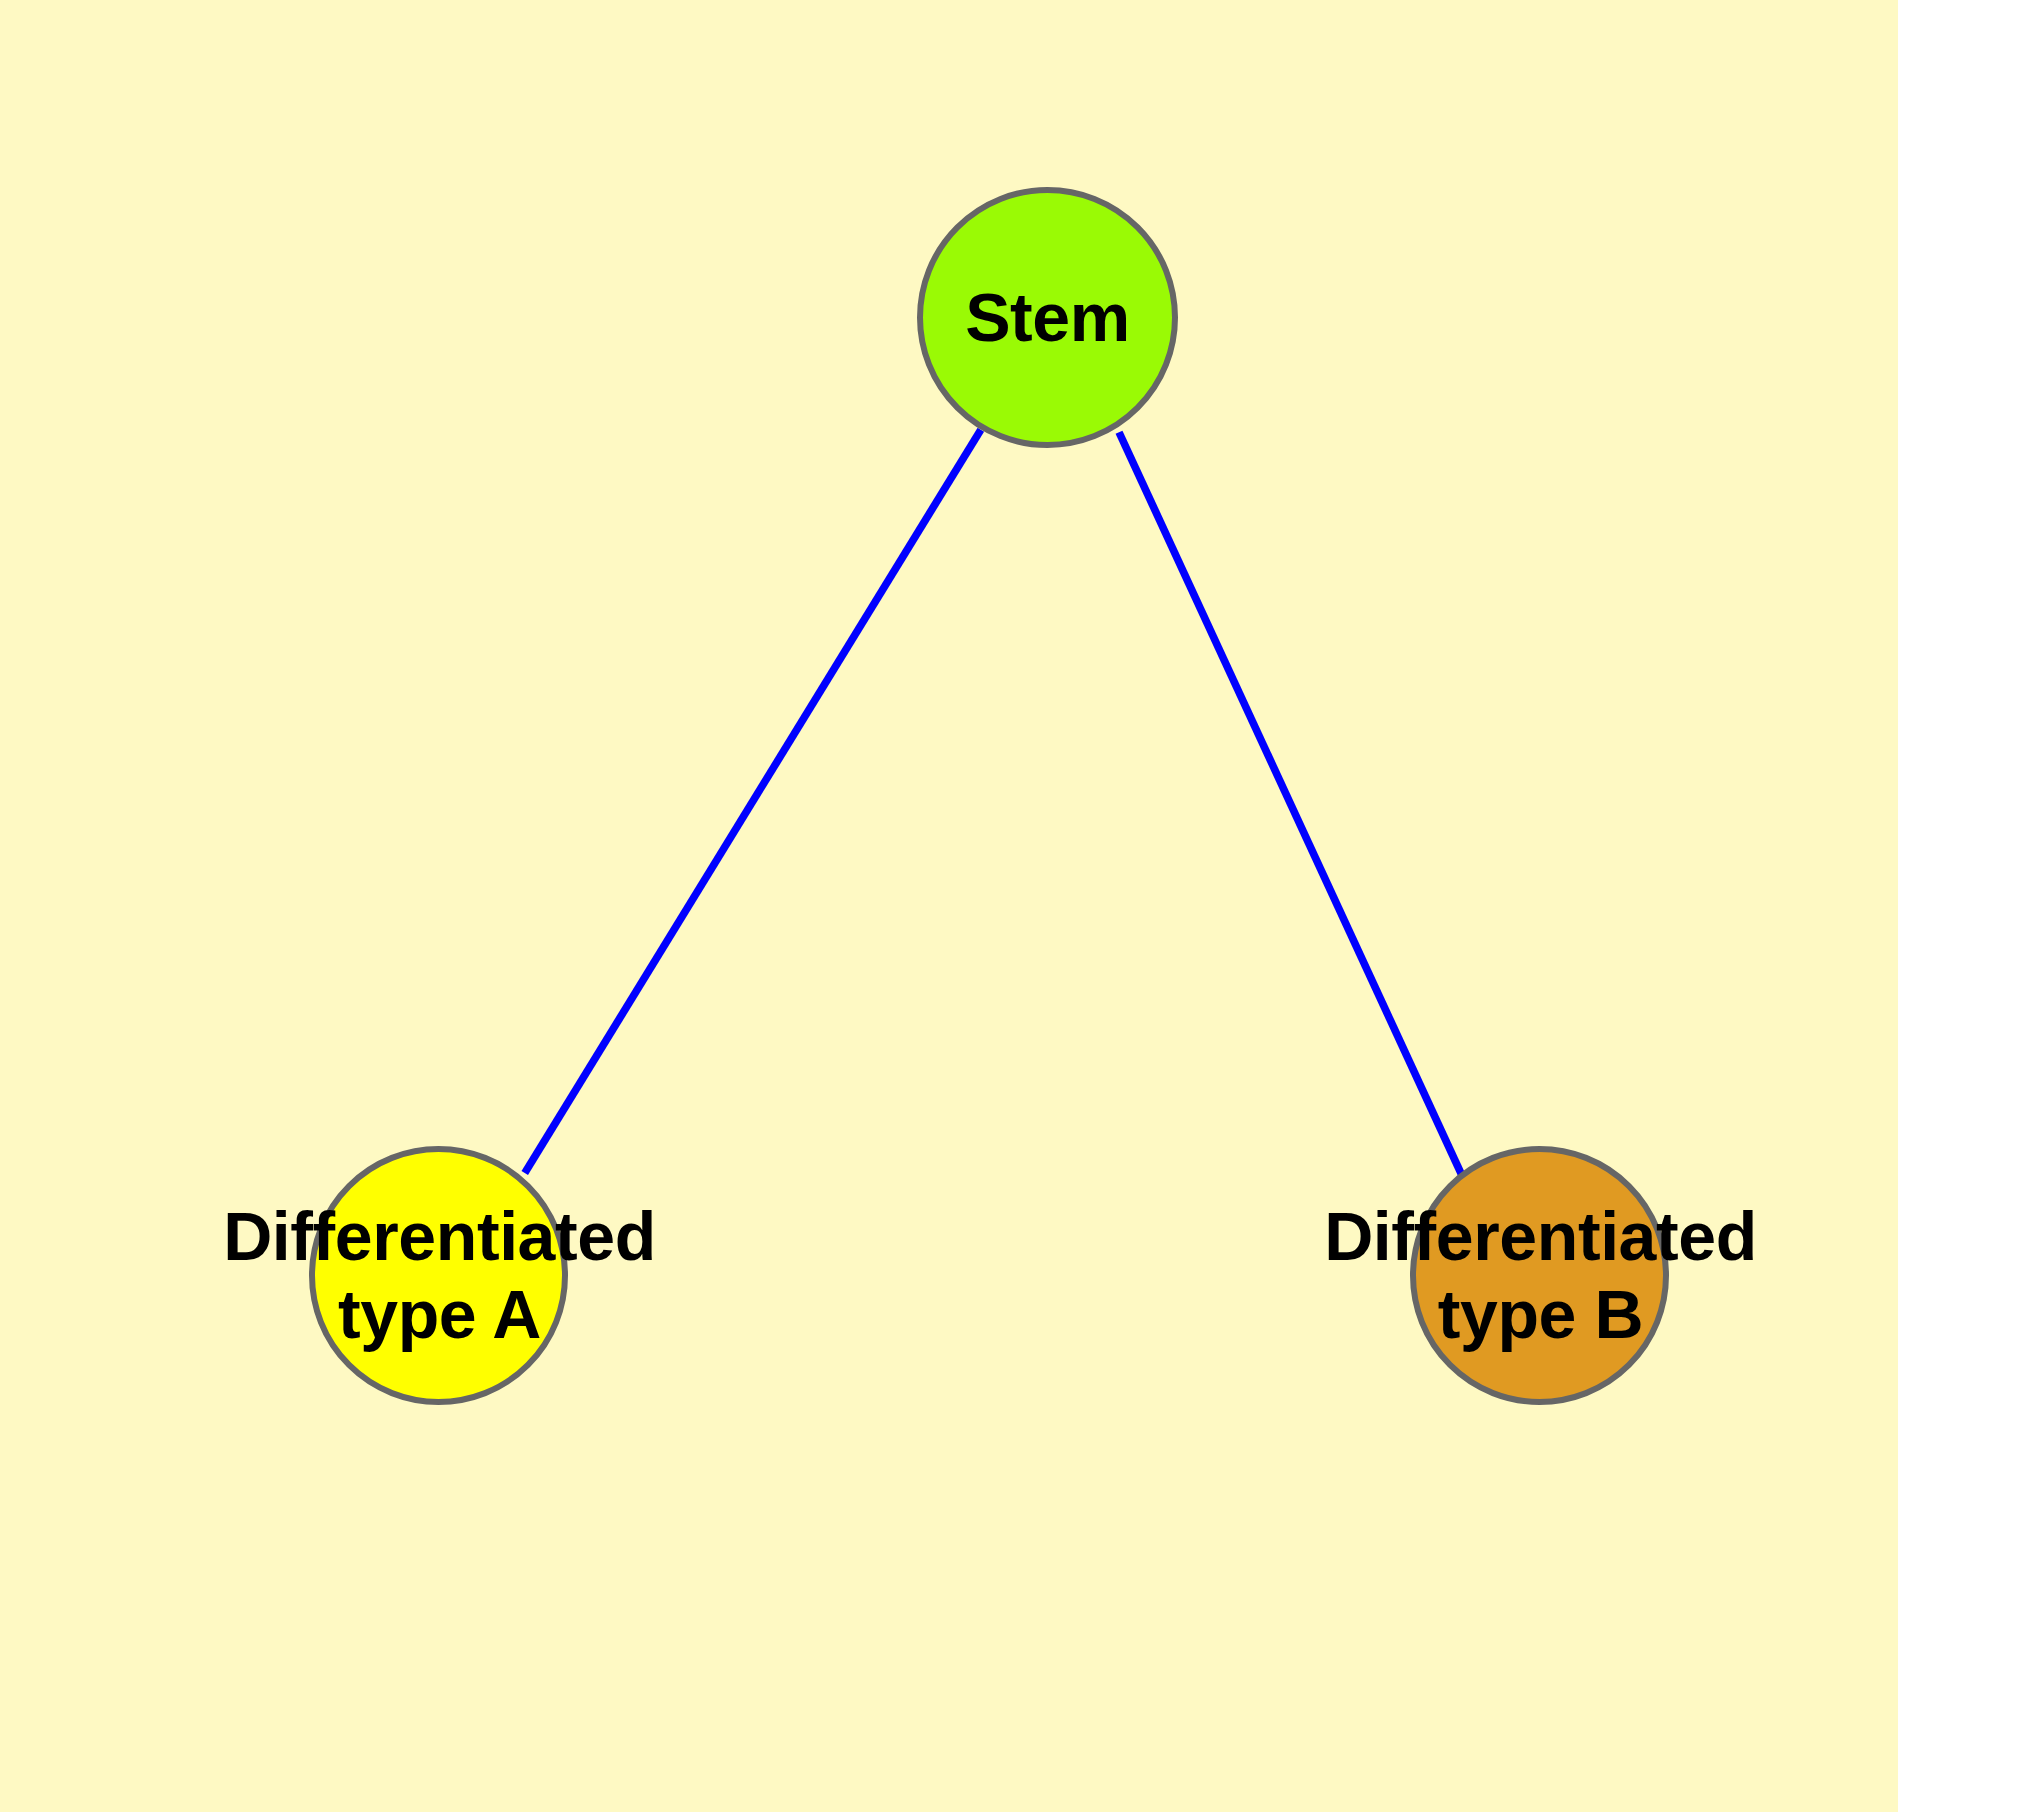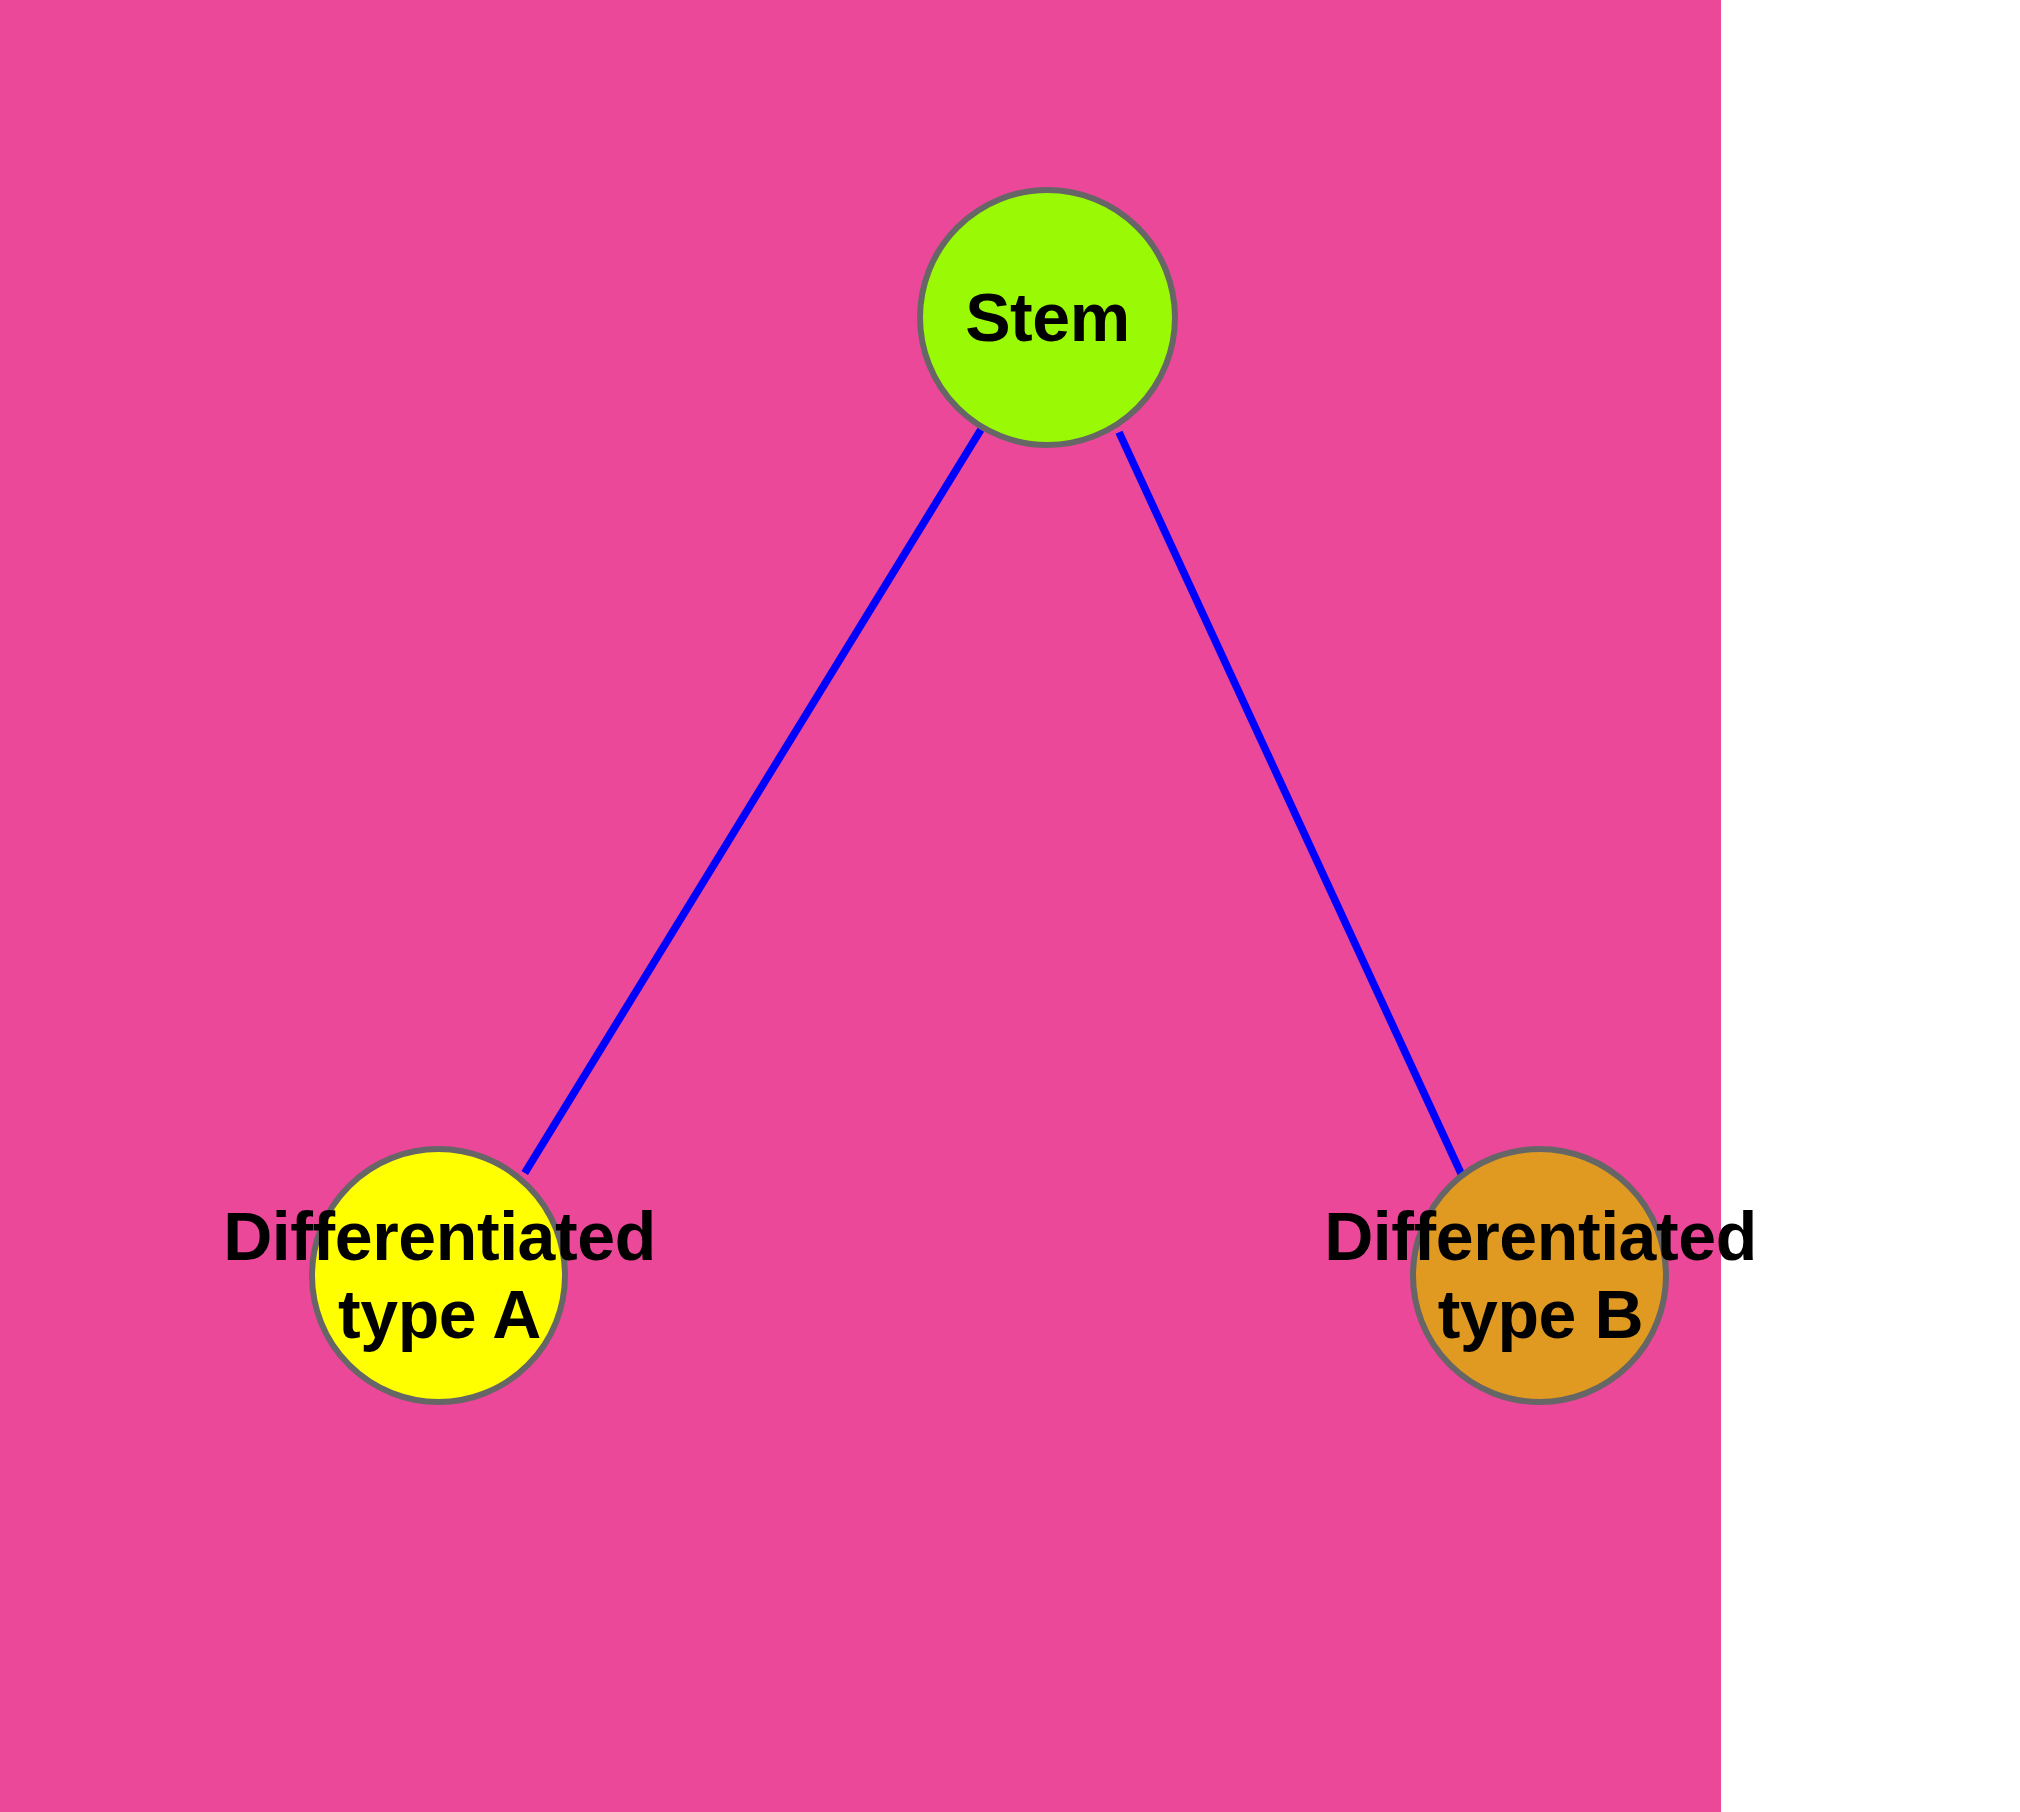--- a/index.html
+++ b/index.html
@@ -8,23 +8,23 @@
     padding: 0;
   }
   body {
     width: 2021px;
     height: 1812px;
     overflow: hidden;
     font-family: "Liberation Sans", sans-serif;
   }
   #graph-canvas {
     position: relative;
-    width: 1721px;
+    width: 1898px;
     height: 1812px;
-    background: #ec4899;
+    background: #fef9c3;
   }
   #edge-layer {
     position: absolute;
     left: 0;
     top: 0;
     width: 2021px;
     height: 1812px;
     z-index: 1;
   }
   .node {

